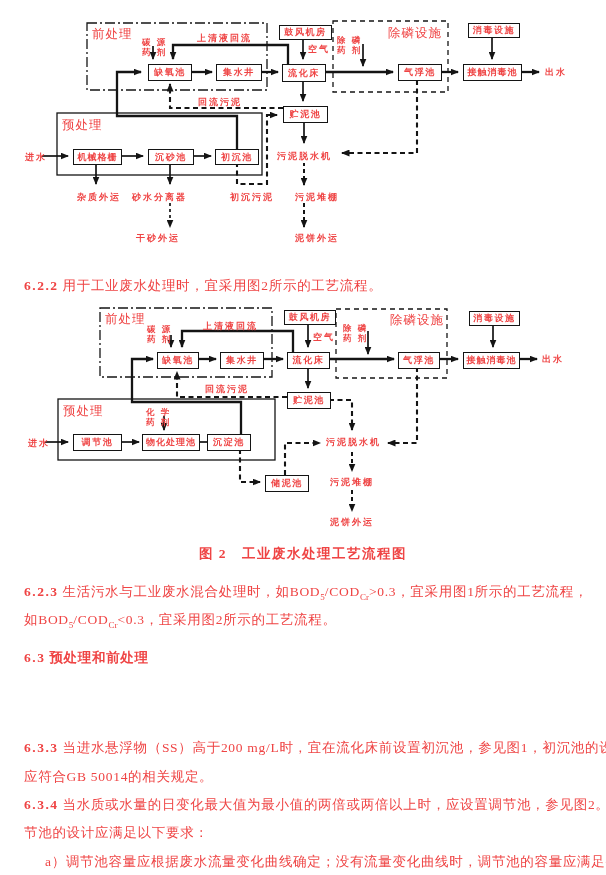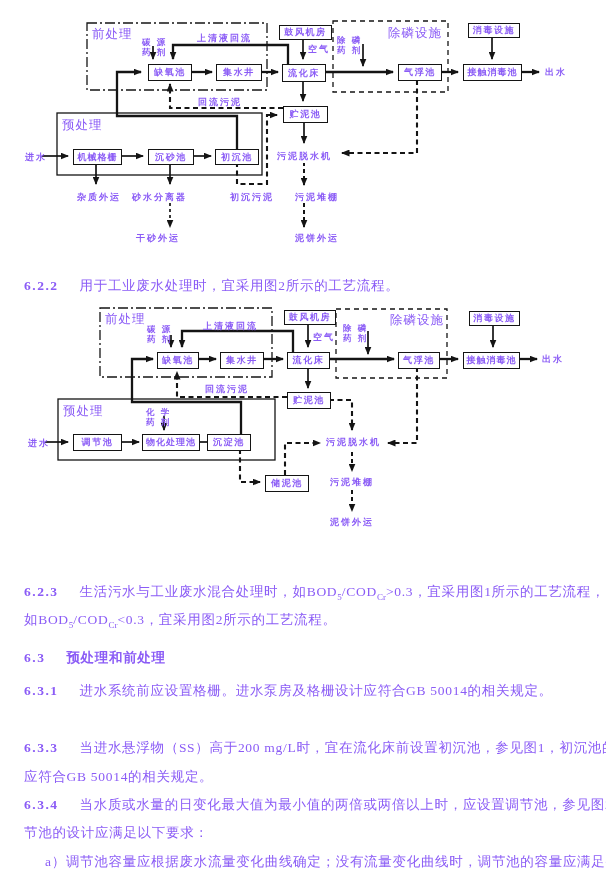--- a/index.html
+++ b/index.html
@@ -1,32 +1,32 @@
 <!DOCTYPE html>
 <html><head>
 <meta charset="utf-8">
 <style>
   html,body{margin:0;padding:0;background:#e8e8e8;}
   .page{position:relative;width:606px;height:875px;background:#ffffff;margin:0 auto;
-        font-family:"Liberation Serif","DejaVu Serif",serif;color:#8b5cf6;overflow:hidden;}
+        font-family:"Liberation Serif","DejaVu Serif",serif;color:#ef4444;overflow:hidden;}
   svg.lines{position:absolute;left:0;top:0;z-index:1;}
   .pbox{position:absolute;z-index:2;background:#fff;border:1.2px solid #141414;
         display:flex;align-items:center;justify-content:center;
         font-weight:bold;font-size:9px;letter-spacing:1.6px;white-space:nowrap;
         font-family:"Liberation Serif","DejaVu Serif",serif;}
   .lbl{position:absolute;z-index:2;font-weight:bold;font-size:9px;letter-spacing:2px;
        white-space:nowrap;font-family:"Liberation Serif","DejaVu Serif",serif;}
   .lbl2{position:absolute;z-index:2;font-weight:bold;font-size:8.5px;letter-spacing:2px;
         line-height:10px;white-space:nowrap;}
   .ctr{position:absolute;z-index:2;font-size:12.5px;font-weight:normal;letter-spacing:1px;white-space:nowrap;}
   .cap{position:absolute;z-index:2;width:100%;text-align:center;font-weight:bold;
        font-size:13.5px;letter-spacing:1.5px;}
   .para{position:absolute;z-index:2;left:24px;width:570px;font-size:13.5px;
         letter-spacing:0.7px;white-space:nowrap;}
-  .para .num{font-weight:bold;margin-right:21px;letter-spacing:1.5px;}
+  .para .num{font-weight:bold;margin-right:4px;letter-spacing:1.5px;}
   .para.bold{font-weight:bold;}
   .para sub{font-size:9px;letter-spacing:0;}
   .indent{left:45px;}
 </style>
 </head>
 <body>
 
 <div class="page">
 
   <svg class="lines" width="606" height="875">
@@ -169,27 +169,27 @@
   </div>
   <div class="lbl2" style="left:146px;top:407px;">
     <div>化 学</div>
     <div>药 剂</div>
   </div>
   <div class="lbl" style="left:205px;top:383px;">回流污泥</div>
   <div class="lbl" style="left:326px;top:436px;background:#fff;">污泥脱水机</div>
   <div class="lbl" style="left:330px;top:476px;">污泥堆棚</div>
   <div class="lbl" style="left:330px;top:516px;">泥饼外运</div>
 
+  <div class="cap" style="top:545px;">图 2　工业废水处理工艺流程图</div>
 
   <div class="para" style="top:583px;"><span class="num">6.2.3</span><span>生活污水与工业废水混合处理时，如BOD</span><sub>5</sub><span>/COD</span><sub>Cr</sub><span>&gt;0.3，宜采用图1所示的工艺流程，</span></div>
   <div class="para" style="top:611px;"><span>如BOD</span><sub>5</sub><span>/COD</span><sub>Cr</sub><span>&lt;0.3，宜采用图2所示的工艺流程。</span></div>
 
   <div class="para bold" style="top:649px;"><span class="num">6.3</span><span>预处理和前处理</span></div>
 
-  <div class="para" style="top:682px;"><span class="num">6.3.1</span><span>进水系统前应设置格栅。进水泵房及格栅设计应符合GB 50014的相关规定。</span></div>
 
 
   <div class="para" style="top:739px;"><span class="num">6.3.3</span><span>当进水悬浮物（SS）高于200 mg/L时，宜在流化床前设置初沉池，参见图1，初沉池的设计</span></div>
   <div class="para" style="top:768px;"><span>应符合GB 50014的相关规定。</span></div>
 
   <div class="para" style="top:796px;"><span class="num">6.3.4</span><span>当水质或水量的日变化最大值为最小值的两倍或两倍以上时，应设置调节池，参见图2。调</span></div>
   <div class="para" style="top:824px;"><span>节池的设计应满足以下要求：</span></div>
 
   <div class="para indent" style="top:853px;"><span>a）调节池容量应根据废水流量变化曲线确定；没有流量变化曲线时，调节池的容量应满足生</span></div>
 

